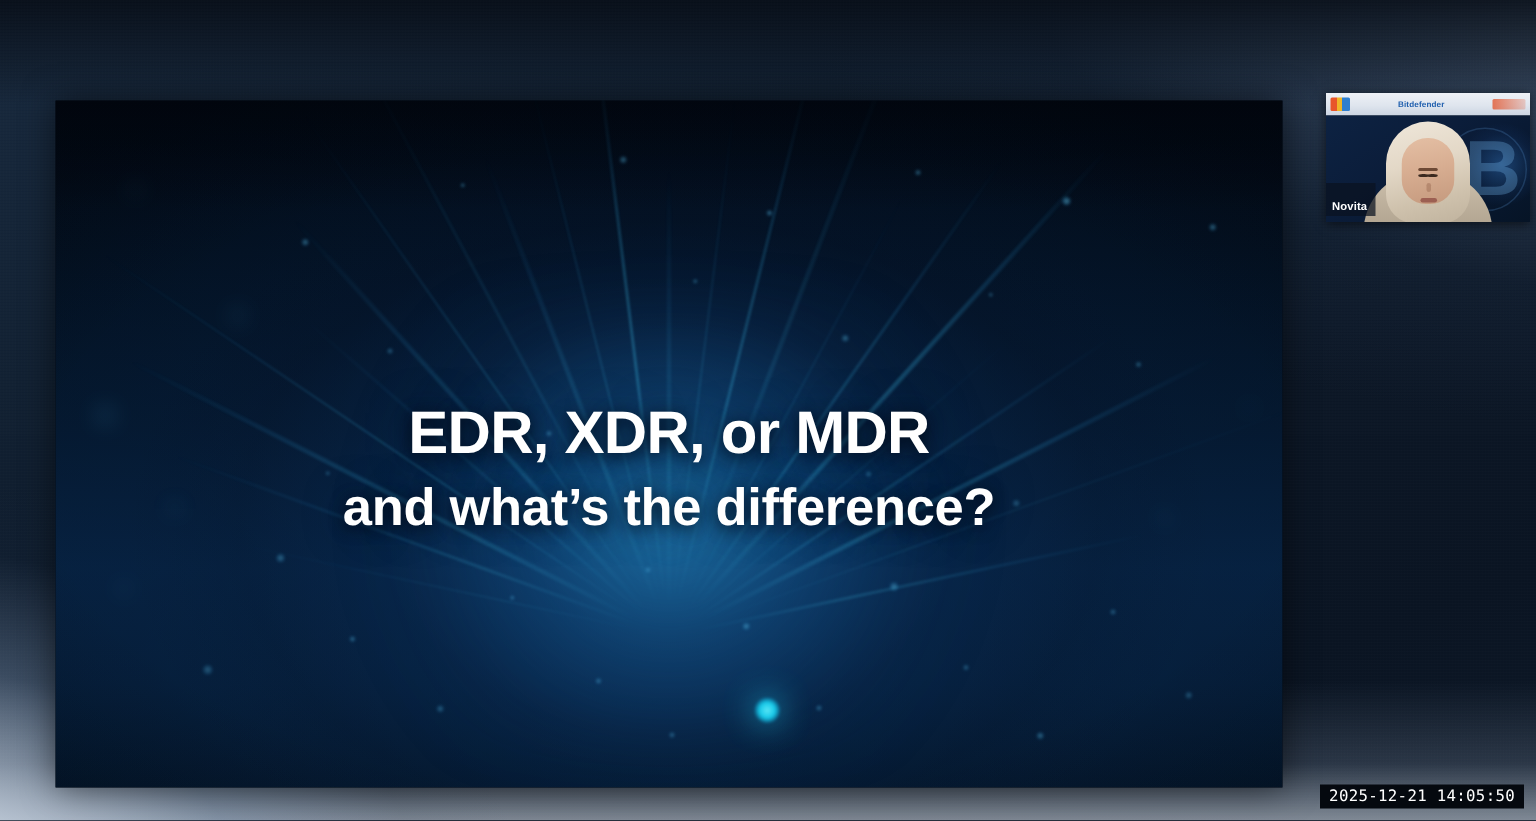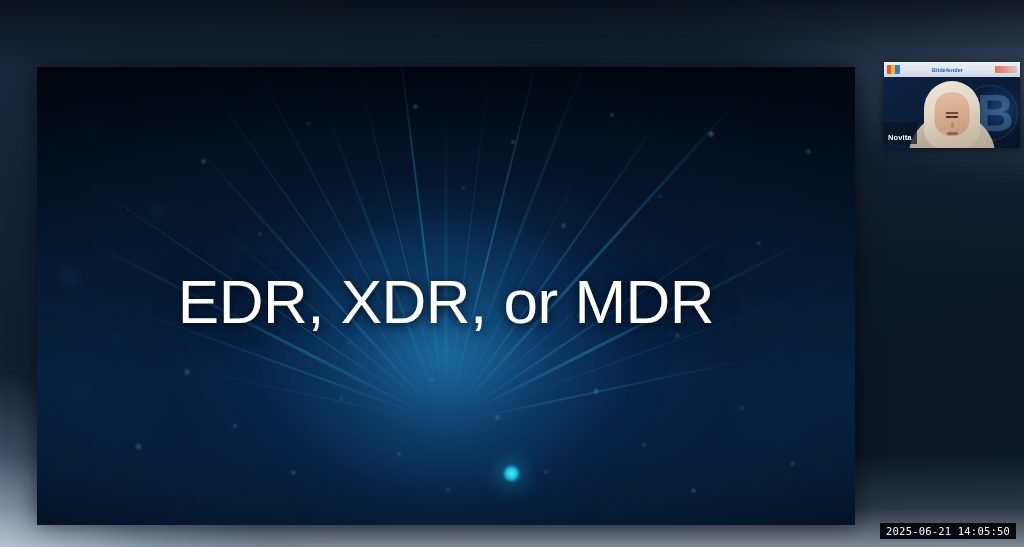--- a/index.html
+++ b/index.html
@@ -99,22 +99,22 @@
     text-shadow:0 2px 10px rgba(0,8,20,0.85), 0 0 26px rgba(0,20,44,0.6);
     -webkit-font-smoothing:antialiased;
   }
   .line1 {
     font-size:37px;
     font-weight:bold;
     letter-spacing:-0.2px;
     line-height:1.08;
   }
   .line2 {
-    font-size:62px;
-    font-weight:normal;
+    font-size:40px;
+    font-weight:bold;
     letter-spacing:-0.5px;
     line-height:1.12;
     margin-top:4px;
   }
   .line3 {
     font-size:35px;
     font-weight:bold;
     letter-spacing:-0.2px;
     line-height:1.1;
     margin-top:8px;
@@ -329,20 +329,21 @@
         <div class="bokeh" style="left: 66%; top: 54%; width: 4px; height: 4px; opacity: 0.42; background: radial-gradient(circle, rgba(120, 215, 250, 0.95) 0%, rgba(52, 160, 215, 0.6) 50%, rgba(18, 80, 140, 0.15) 78%, rgba(0, 0, 0, 0) 100%);"></div>
         <div class="bokeh" style="left: 78%; top: 58%; width: 5px; height: 5px; opacity: 0.36; background: radial-gradient(circle, rgba(120, 215, 250, 0.95) 0%, rgba(52, 160, 215, 0.6) 50%, rgba(18, 80, 140, 0.15) 78%, rgba(0, 0, 0, 0) 100%);"></div>
         <div class="bokeh" style="left: 48%; top: 68%; width: 4px; height: 4px; opacity: 0.4; background: radial-gradient(circle, rgba(120, 215, 250, 0.95) 0%, rgba(52, 160, 215, 0.6) 50%, rgba(18, 80, 140, 0.15) 78%, rgba(0, 0, 0, 0) 100%);"></div>
         <div class="bokeh soft" style="left: 90%; top: 60%; width: 7px; height: 7px; opacity: 0.3; background: radial-gradient(circle, rgba(120, 215, 250, 0.95) 0%, rgba(52, 160, 215, 0.6) 50%, rgba(18, 80, 140, 0.15) 78%, rgba(0, 0, 0, 0) 100%);"></div>
         <div class="bokeh soft" style="left: 97%; top: 44%; width: 6px; height: 6px; opacity: 0.28; background: radial-gradient(circle, rgba(120, 215, 250, 0.95) 0%, rgba(52, 160, 215, 0.6) 50%, rgba(18, 80, 140, 0.15) 78%, rgba(0, 0, 0, 0) 100%);"></div>
       </div>
     <div class="slide-vignette"></div>
 
     <div class="slide-text">
       <div class="line2">EDR, XDR, or MDR</div>
+      <div class="line3">and what’s the difference?</div>
     </div>
 
   </div>
 
   <div class="pip">
 
     <div class="pip-banner">
       <div class="pip-banner-logo"></div>
       <div class="pip-banner-title">Bitdefender</div>
       <div class="pip-banner-right"></div>
@@ -360,15 +361,15 @@
         <div class="p-eye l"></div>
         <div class="p-eye r"></div>
         <div class="p-nose"></div>
         <div class="p-mouth"></div>
       </div>
 
       <div class="pip-name">Novita</div>
     </div>
   </div>
 
-  <div class="timestamp">2025-06-21  14:05:50</div>
+  <div class="timestamp">2025-12-21  14:05:50</div>
 
 </div>
 
 </body></html>

